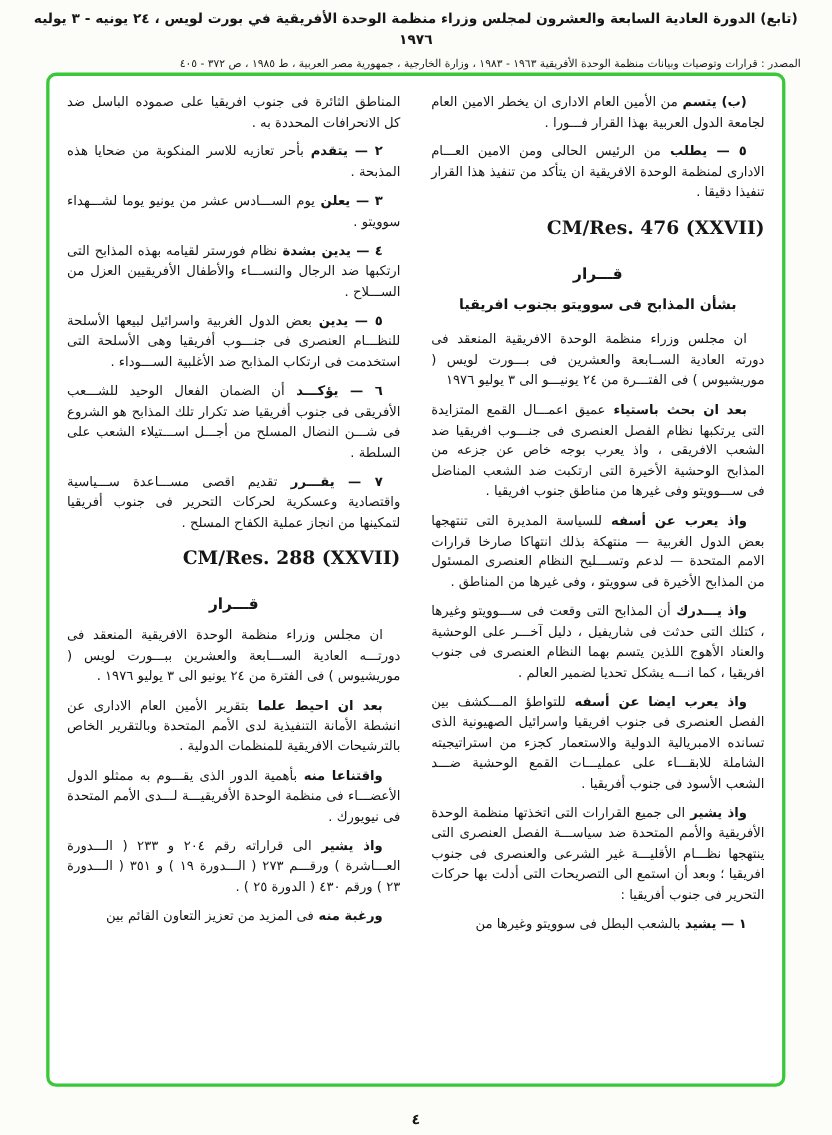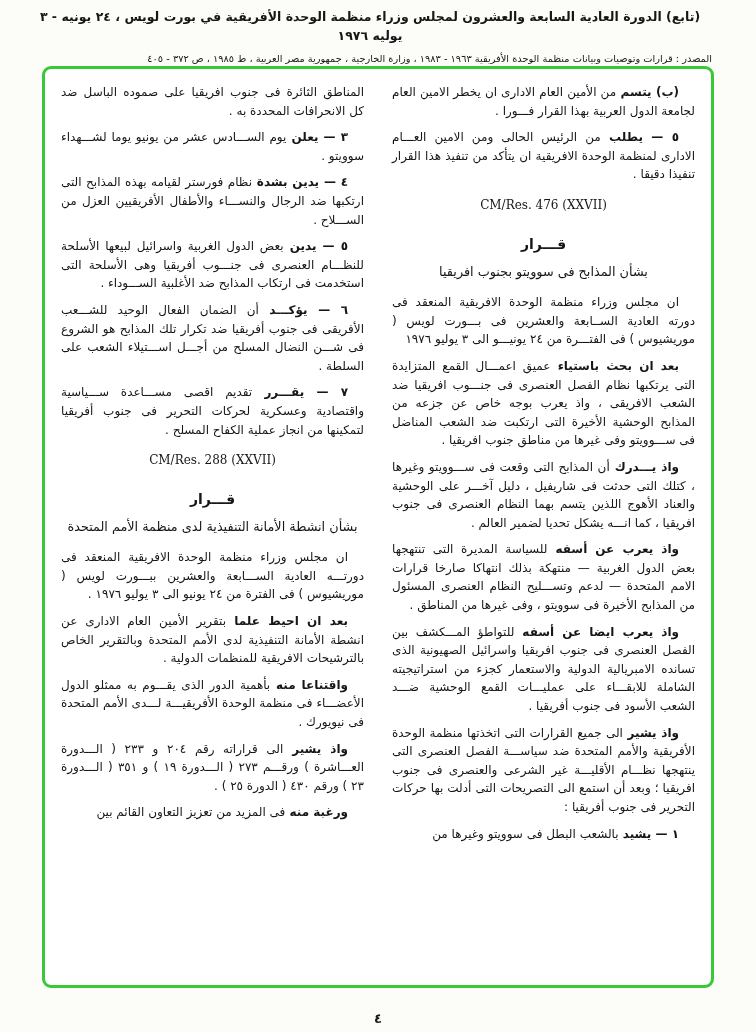--- a/index.html
+++ b/index.html
@@ -5,21 +5,21 @@
   * { box-sizing: border-box; margin: 0; padding: 0; }
   html, body {
     width: 756px; height: 1032px;
     background: #fcfcf9;
     font-family: "DejaVu Sans", sans-serif;
     color: #161616;
     position: relative;
     overflow: hidden;
   }
   .header {
-    position: absolute; top: 8px; left: 28px; right: 44px;
+    position: absolute; top: 8px; left: 28px; right: 28px;
     direction: rtl;
   }
   .header-line1 {
     text-align: center; font-weight: bold; font-size: 12.5px; line-height: 1.5;
   }
   .header-line2 {
     margin-top: 6px; font-size: 9.8px; line-height: 1.4;
   }
   .content-box {
     position: absolute; top: 66px; left: 42px;
@@ -34,31 +34,31 @@
   }
   .col { flex: 1; min-width: 0; }
   .para {
     font-size: 12px; line-height: 1.55;
     text-align: justify; text-indent: 16px;
     margin: 0 0 8px;
   }
   .para .lead { font-weight: bold; }
   .no-indent { text-indent: 0; }
   .ref {
-    direction: ltr; text-align: center;
+    direction: ltr; text-align: right;
     font-family: "DejaVu Serif", serif;
-    font-size: 12px; margin: 14px 0 10px;
+    font-size: 17px; margin: 14px 0 10px; font-weight: bold;
   }
   .heading {
     text-align: center; font-weight: bold;
     font-size: 14px; margin: 24px 0 10px;
     letter-spacing: 1px;
   }
   .subheading {
-    text-align: center; font-weight: normal;
+    text-align: center; font-weight: bold;
     font-size: 12.8px; margin: 0 0 12px; line-height: 1.5;
   }
   .page-number {
     position: absolute; bottom: 6px; left: 0; right: 0;
     text-align: center; font-size: 13px; font-weight: bold;
   }
 </style>
 </head>
 <body style="background: rgb(252, 252, 249); color: rgb(22, 22, 22);">
 
@@ -71,36 +71,36 @@
 
   <div class="content-box" style="border-color: rgb(56, 200, 56);">
     <div class="col" id="col-right">
         <div class="para"><span class="lead">(ب) يتسم </span>من الأمين العام الادارى ان يخطر الامين العام لجامعة الدول العربية بهذا القرار فـــورا .</div>
         <div class="para"><span class="lead">٥ — يطلب </span>من الرئيس الحالى ومن الامين العـــام الادارى لمنظمة الوحدة الافريقية ان يتأكد من تنفيذ هذا القرار تنفيذا دقيقا .</div>
         <div class="ref">CM/Res. 476 (XXVII)</div>
         <div class="heading">قـــرار</div>
         <div class="subheading">بشأن المذابح فى سوويتو بجنوب افريقيا</div>
         <div class="para">ان مجلس وزراء منظمة الوحدة الافريقية المنعقد فى دورته العادية الســابعة والعشرين فى بـــورت لويس ( موريشيوس ) فى الفتـــرة من ٢٤ يونيـــو الى ٣ يوليو ١٩٧٦</div>
         <div class="para"><span class="lead">بعد ان بحث باستياء </span>عميق اعمـــال القمع المتزايدة التى يرتكبها نظام الفصل العنصرى فى جنـــوب افريقيا ضد الشعب الافريقى ، واذ يعرب بوجه خاص عن جزعه من المذابح الوحشية الأخيرة التى ارتكبت ضد الشعب المناضل فى ســـوويتو وفى غيرها من مناطق جنوب افريقيا .</div>
+        <div class="para"><span class="lead">واذ يعرب عن أسفه </span>للسياسة المديرة التى تنتهجها بعض الدول الغربية — منتهكة بذلك انتهاكا صارخا قرارات الامم المتحدة — لدعم وتســـليح النظام العنصرى المسئول من المذابح الأخيرة فى سوويتو ، وفى غيرها من المناطق .</div>
         <div class="para"><span class="lead">واذ يـــدرك </span>أن المذابح التى وقعت فى ســـوويتو وغيرها ، كتلك التى حدثت فى شاريفيل ، دليل آخـــر على الوحشية والعناد الأهوج اللذين يتسم بهما النظام العنصرى فى جنوب افريقيا ، كما انـــه يشكل تحديا لضمير العالم .</div>
-        <div class="para"><span class="lead">واذ يعرب عن أسفه </span>للسياسة المديرة التى تنتهجها بعض الدول الغربية — منتهكة بذلك انتهاكا صارخا قرارات الامم المتحدة — لدعم وتســـليح النظام العنصرى المسئول من المذابح الأخيرة فى سوويتو ، وفى غيرها من المناطق .</div>
         <div class="para"><span class="lead">واذ يعرب ايضا عن أسفه </span>للتواطؤ المـــكشف بين الفصل العنصرى فى جنوب افريقيا واسرائيل الصهيونية الذى تسانده الامبريالية الدولية والاستعمار كجزء من استراتيجيته الشاملة للابقـــاء على عمليـــات القمع الوحشية ضـــد الشعب الأسود فى جنوب أفريقيا .</div>
         <div class="para"><span class="lead">واذ يشير </span>الى جميع القرارات التى اتخذتها منظمة الوحدة الأفريقية والأمم المتحدة ضد سياســـة الفصل العنصرى التى ينتهجها نظـــام الأقليـــة غير الشرعى والعنصرى فى جنوب افريقيا ؛ وبعد أن استمع الى التصريحات التى أدلت بها حركات التحرير فى جنوب أفريقيا :</div>
         <div class="para"><span class="lead">١ — يشيد </span>بالشعب البطل فى سوويتو وغيرها من</div>
       </div>
     <div class="col" id="col-left">
         <div class="para no-indent">المناطق الثائرة فى جنوب افريقيا على صموده الباسل ضد كل الانحرافات المحددة به .</div>
+        <div class="para"><span class="lead">٢ — يتقدم </span>بأحر تعازيه للاسر المنكوبة من ضحايا هذه المذبحة .</div>
         <div class="para"><span class="lead">٣ — يعلن </span>يوم الســـادس عشر من يونيو يوما لشـــهداء سوويتو .</div>
         <div class="para"><span class="lead">٤ — يدين بشدة </span>نظام فورستر لقيامه بهذه المذابح التى ارتكبها ضد الرجال والنســـاء والأطفال الأفريقيين العزل من الســـلاح .</div>
         <div class="para"><span class="lead">٥ — يدين </span>بعض الدول الغربية واسرائيل لبيعها الأسلحة للنظـــام العنصرى فى جنـــوب أفريقيا وهى الأسلحة التى استخدمت فى ارتكاب المذابح ضد الأغلبية الســـوداء .</div>
         <div class="para"><span class="lead">٦ — يؤكـــد </span>أن الضمان الفعال الوحيد للشـــعب الأفريقى فى جنوب أفريقيا ضد تكرار تلك المذابح هو الشروع فى شـــن النضال المسلح من أجـــل اســـتيلاء الشعب على السلطة .</div>
         <div class="para"><span class="lead">٧ — يقـــرر </span>تقديم اقصى مســـاعدة ســـياسية واقتصادية وعسكرية لحركات التحرير فى جنوب أفريقيا لتمكينها من انجاز عملية الكفاح المسلح .</div>
         <div class="ref">CM/Res. 288 (XXVII)</div>
         <div class="heading">قـــرار</div>
-        <div class="subheading">بشأن انشطة الأمانة التنفيذية لدى منظمة الأمم المتحدة</div>
         <div class="para">ان مجلس وزراء منظمة الوحدة الافريقية المنعقد فى دورتـــه العادية الســـابعة والعشرين ببـــورت لويس ( موريشيوس ) فى الفترة من ٢٤ يونيو الى ٣ يوليو ١٩٧٦ .</div>
         <div class="para"><span class="lead">بعد ان احيط علما </span>بتقرير الأمين العام الادارى عن انشطة الأمانة التنفيذية لدى الأمم المتحدة وبالتقرير الخاص بالترشيحات الافريقية للمنظمات الدولية .</div>
         <div class="para"><span class="lead">واقتناعا منه </span>بأهمية الدور الذى يقـــوم به ممثلو الدول الأعضـــاء فى منظمة الوحدة الأفريقيـــة لـــدى الأمم المتحدة فى نيويورك .</div>
         <div class="para"><span class="lead">واذ يشير </span>الى قراراته رقم ٢٠٤ و ٢٣٣ ( الـــدورة العـــاشرة ) ورقـــم ٢٧٣ ( الـــدورة ١٩ ) و ٣٥١ ( الـــدورة ٢٣ ) ورقم ٤٣٠ ( الدورة ٢٥ ) .</div>
         <div class="para"><span class="lead">ورغبة منه </span>فى المزيد من تعزيز التعاون القائم بين</div>
       </div>
   </div>
 
   <div class="page-number">٤</div>
 

